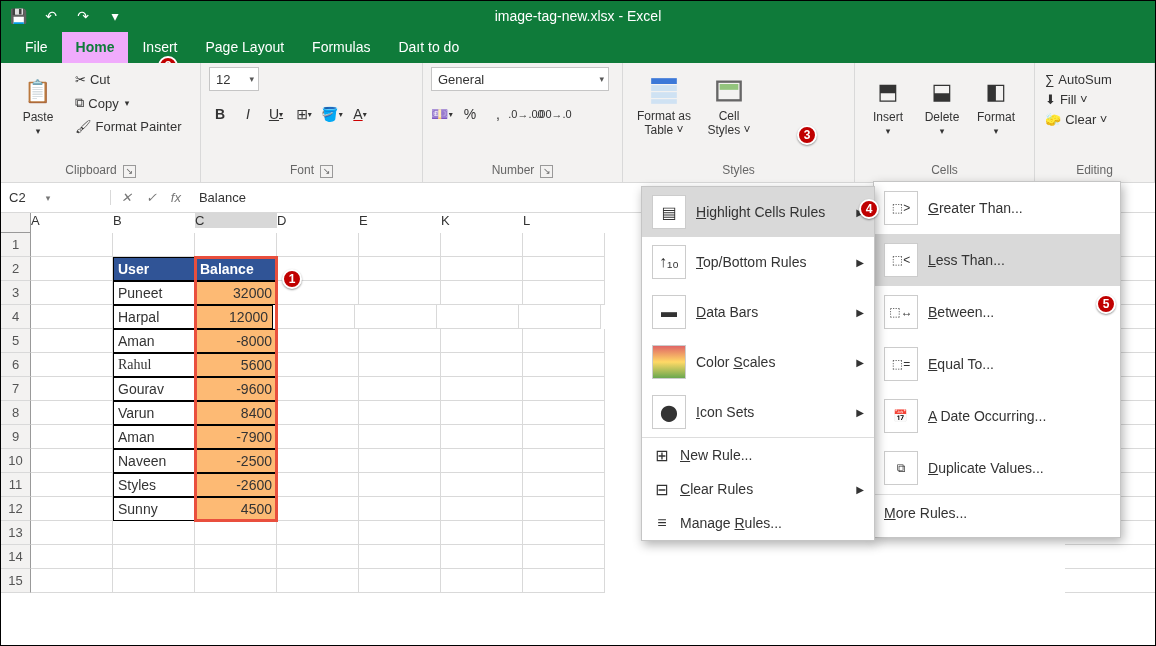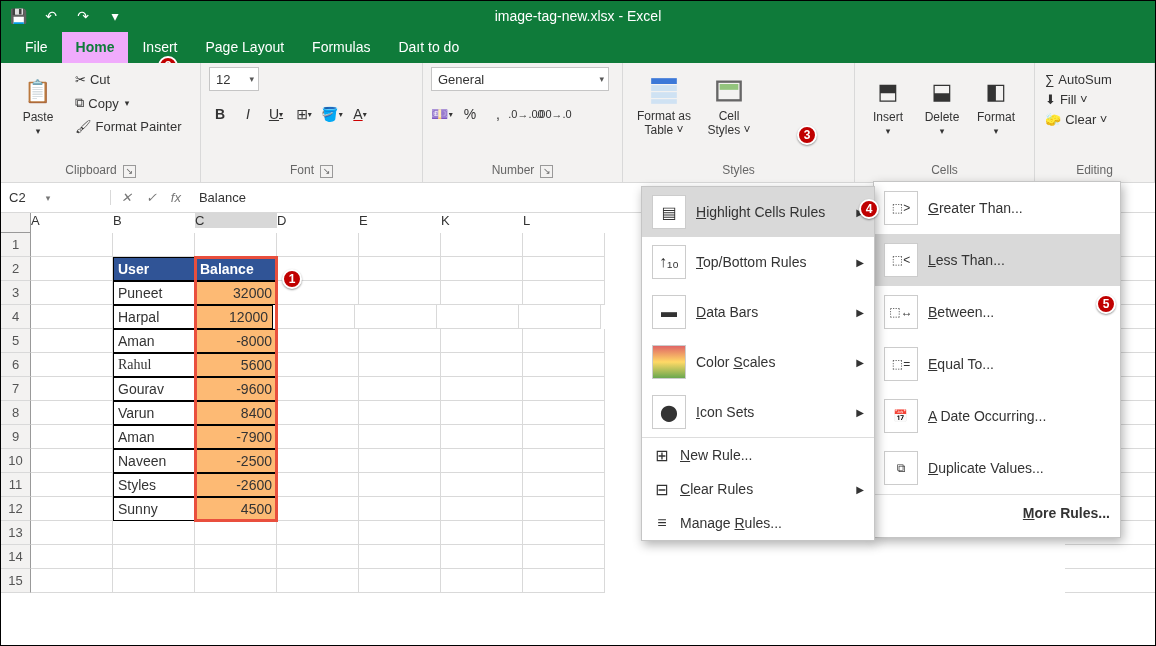--- a/index.html
+++ b/index.html
@@ -43,21 +43,21 @@
 .cf-menu .item { display:flex; align-items:center; gap:10px; padding:7px 10px; height:50px;}
 .cf-menu .item.small { height:34px; gap:8px;}
 .cf-menu .item:hover, .cf-menu .item.hover { background:#d9d9d9;}
 .cf-menu .item .ico { width:34px; height:34px; border:1px solid #ccc; display:flex; align-items:center; justify-content:center; font-size:16px; background:#fff;}
 .cf-menu .item.small .ico{width:20px;height:20px;border:none;}
 .cf-menu .item .arr { margin-left:auto; font-size:10px;}
 .cf-sub { position:absolute; left:872px; top:180px; width:248px; background:#fff; border:1px solid #c5c5c5; box-shadow:2px 4px 10px rgba(0,0,0,.3); z-index:4; font-size:14px; padding-bottom:6px;}
 .cf-sub .sitem { display:flex; align-items:center; gap:10px; padding:7px 10px; height:52px;}
 .cf-sub .sitem.hover { background:#d9d9d9;}
 .cf-sub .sitem .ico{ width:34px; height:34px; border:1px solid #ccc; display:flex; align-items:center; justify-content:center; font-size:12px; background:#fff;}
-.cf-sub .more { text-align:right; padding:10px;font-weight:bold;}
+.cf-sub .more { text-align:left; padding:10px;}
 .u { text-decoration:underline;}
 .corner { width:30px; height:20px; border-right:1px solid #999; border-bottom:1px solid #999; background:#f3f2f1; position:absolute; left:0; top:0;}
 .edit-group{ display:flex; flex-direction:column; gap:1px; padding-top:3px; font-size:13px;}
 .edit-group .line{display:flex; align-items:center; gap:4px; padding:2px;}
 .launcher-row{display:flex; justify-content:center; align-items:center; gap:0;}
 .svg-ico{width:28px;height:28px;}
 </style>
 </head>
 <body>
 

